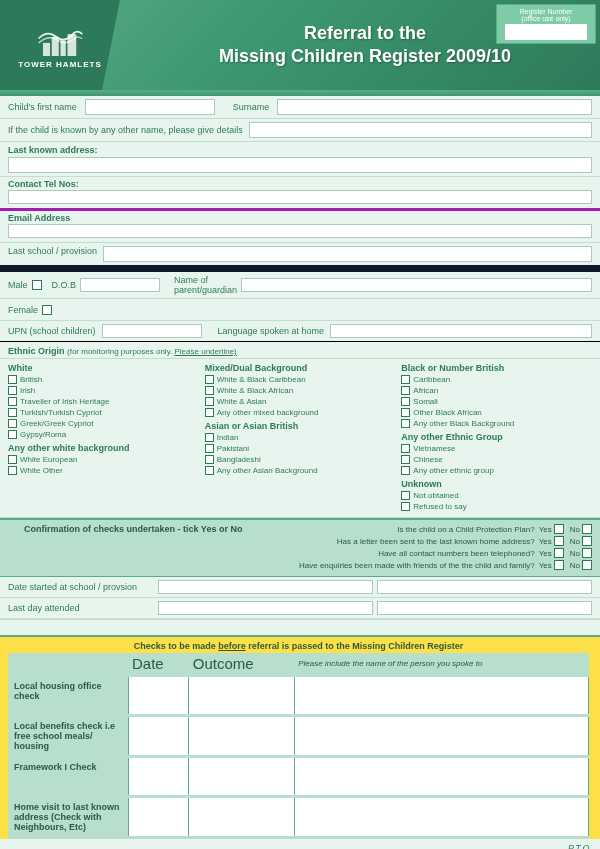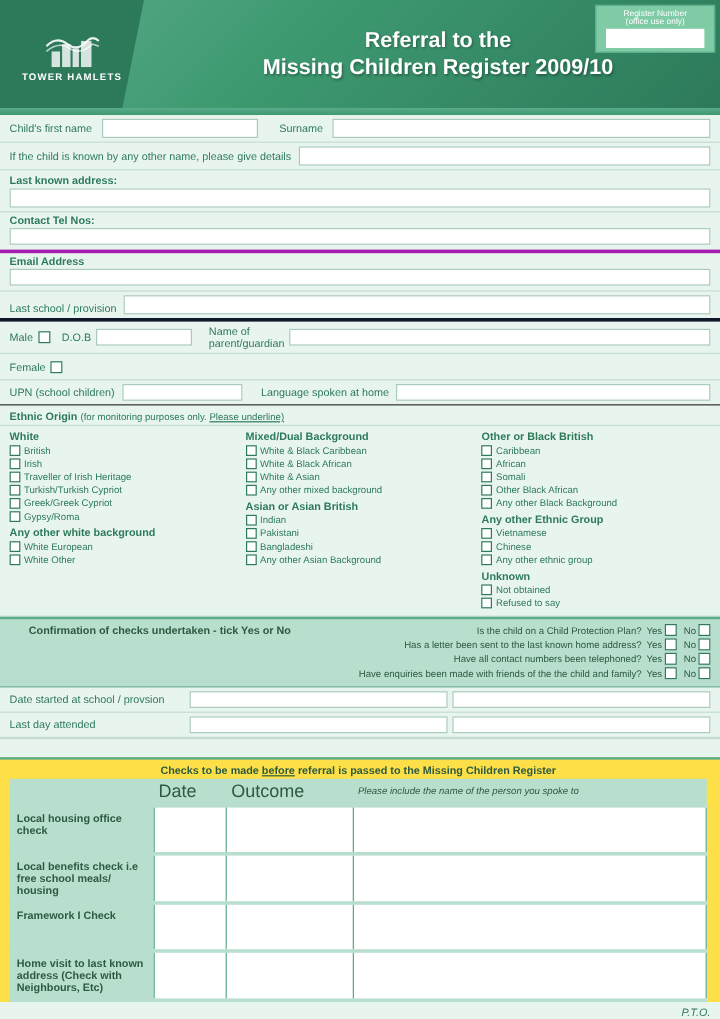--- a/index.html
+++ b/index.html
@@ -167,22 +167,22 @@
       border: 1px solid #aacabc;
       height: 14px;
       width: 100%;
       margin-top: 1px;
       margin-bottom: 2px;
     }
 
     
     .school-row {
       display: flex;
-      align-items: flex-end;
-      border-bottom: 3px solid #0f172a;
+      align-items: flex-start;
+      border-bottom: 7px solid #0f172a;
       padding: 3px 8px;
       min-height: 22px;
       gap: 6px;
     }
     .school-row label {
       color: #2d7a5a;
       font-size: 9px;
     }
     .school-input {
       background: white;
@@ -619,21 +619,21 @@
         <div class="checkbox-sq"></div>
         <span>Bangladeshi</span>
       </div>
       <div class="ethnic-item">
         <div class="checkbox-sq"></div>
         <span>Any other Asian Background</span>
       </div>
     </div>
 
     <div class="ethnic-col">
-      <div class="ethnic-col-header">Other or Black British</div>
+      <div class="ethnic-col-header">Black or Number British</div>
       <div class="ethnic-item">
         <div class="checkbox-sq"></div>
         <span>Caribbean</span>
       </div>
       <div class="ethnic-item">
         <div class="checkbox-sq"></div>
         <span>African</span>
       </div>
       <div class="ethnic-item">
         <div class="checkbox-sq"></div>

